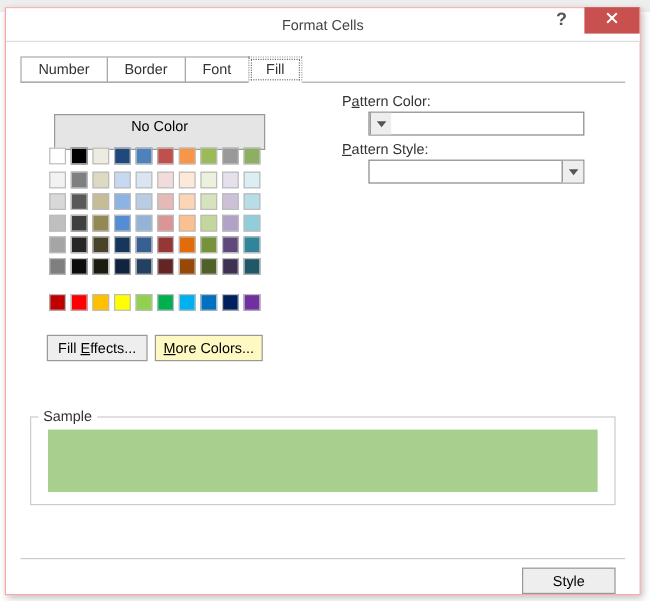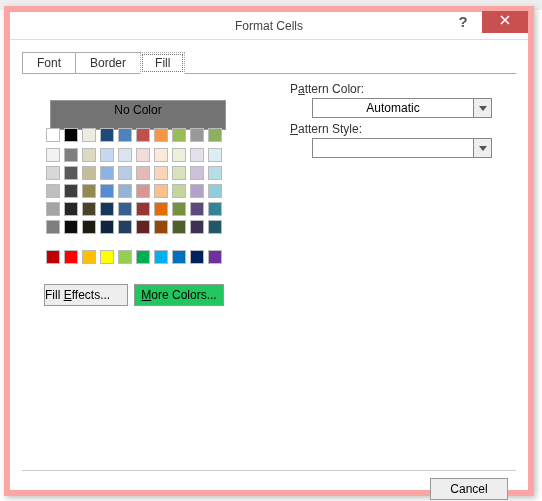--- a/index.html
+++ b/index.html
@@ -1,39 +1,39 @@
 <!DOCTYPE html>
 <html><head>
 <meta charset="utf-8">
 <style>
   * { box-sizing: border-box; font-family: "Segoe UI", Tahoma, sans-serif; font-size: 12px; }
   body { margin: 0; background: #fff; width: 542px; height: 501px; position: relative; }
   .backstrip { position: absolute; top:0; left:0; width:542px; height:10px; background:#eee; }
-  .dialog { position:absolute; top:6px; left:4px; width:530px; height:490px; background:#fff; border:6px solid #fca5a5; box-shadow:2px 2px 6px rgba(0,0,0,0.25); }
+  .dialog { position:absolute; top:6px; left:4px; width:530px; height:490px; background:#fff; border:1px solid #fca5a5; box-shadow:2px 2px 6px rgba(0,0,0,0.25); }
   .titlebar { height:28px; background:#fff; border-bottom:1px solid #ddd; position:relative; }
   .titlebar .title { position:absolute; left:0; right:0; top:0; height:28px; line-height:28px; text-align:center; color:#444; }
   .titlebar .help { position:absolute; right:48px; top:0; width:34px; height:22px; line-height:20px; text-align:center; color:#555; font-size:15px; font-weight:bold; cursor:pointer; }
   .titlebar .close { position:absolute; right:0; top:-1px; width:46px; height:22px; background:#c8504f; color:#fff; text-align:center; line-height:20px; font-size:14px; cursor:pointer; }
   .tabs { position:absolute; top:40px; left:12px; right:12px; height:22px; }
   .tabstrip { display:flex; }
   .tab { padding:3px 14px; border:1px solid #aaa; background:#fff; margin-right:-1px; color:#333; cursor:pointer; position:relative; }
   .tab.active { border-bottom:1px solid #fff; border-style:dotted; border-bottom-style:solid; outline:1px dotted #777; outline-offset:-3px; z-index:2; background:#fff; }
   .tab:not(.active){ border:1px solid #aaa; }
   .tabline { position:absolute; left:0; right:0; bottom:0; border-bottom:1px solid #aaa; z-index:1; }
   .body { position:absolute; top:62px; left:12px; right:12px; bottom:10px; }
   .label { color:#333; }
   .bgcolor-label { position:absolute; top:8px; left:10px; }
-  .nocolor { position:absolute; top:26px; left:28px; width:176px; height:30px; border:1px solid #999; background:#737373; text-align:center; line-height:18px; cursor:pointer; }
+  .nocolor { position:absolute; top:26px; left:28px; width:176px; height:30px; border:1px solid #999; background:#e5e5e5; text-align:center; line-height:18px; cursor:pointer; }
   .palette { position:absolute; top:52px; left:22px; }
   .prow { display:flex; }
   .sw { width:14px; height:14px; margin:2px; border:1px solid #bbb; cursor:pointer; }
   .palette-theme { position:absolute; top:72px; left:22px; }
   .palette-std { position:absolute; top:174px; left:22px; }
-  .fillfx { position:absolute; top:210px; left:22px; width:84px; height:22px; border:1px solid #999; background:#eee; cursor:pointer; text-align:left; line-height:20px; }
-  .morecolors { position:absolute; top:210px; left:112px; width:90px; height:22px; border:1px solid #999; background:#22c55e; cursor:pointer; text-align:center; line-height:20px; }
+  .fillfx { position:absolute; top:210px; left:22px; width:84px; height:22px; border:1px solid #999; background:#eee; cursor:pointer; text-align:center; line-height:20px; }
+  .morecolors { position:absolute; top:210px; left:112px; width:90px; height:22px; border:1px solid #999; background:#fef9c3; cursor:pointer; text-align:center; line-height:20px; }
   .patcolor-label { position:absolute; top:8px; left:268px; }
   .patcolor-combo { position:absolute; top:24px; left:290px; width:180px; height:20px; border:1px solid #888; background:#fff; display:flex; cursor:pointer; }
   .patcolor-combo .txt { flex:1; text-align:center; line-height:18px; }
   .combo-btn { width:18px; border-left:1px solid #888; background:#eee; display:flex; align-items:center; justify-content:center; }
   .tri { width:0; height:0; border-left:4px solid transparent; border-right:4px solid transparent; border-top:5px solid #555; }
   .patstyle-label { position:absolute; top:48px; left:268px; }
   .patstyle-combo { position:absolute; top:64px; left:290px; width:180px; height:20px; border:1px solid #888; background:#fff; display:flex; cursor:pointer; }
   .patstyle-combo .txt { flex:1; }
   .sample-frame { position:absolute; top:278px; left:8px; right:8px; height:74px; border:1px solid #ccc; }
   .sample-label { position:absolute; top:-8px; left:6px; background:#fff; padding:0 4px; color:#333; }
@@ -56,22 +56,23 @@
       <svg width="12" height="12" viewBox="0 0 12 12">
           <line x1="2" y1="2" x2="10" y2="10" stroke="#fff" stroke-width="1.6"></line>
           <line x1="10" y1="2" x2="2" y2="10" stroke="#fff" stroke-width="1.6"></line>
         </svg>
     </div>
   </div>
 
   <div class="tabs">
     <div class="tabline"></div>
     <div class="tabstrip">
+      <div class="tab">Number</div>
+      <div class="tab">Border</div>
       <div class="tab">Font</div>
-      <div class="tab">Border</div>
       <div class="tab active">Fill</div>
     </div>
   </div>
 
   <div class="body">
     <div class="nocolor">No Color</div>
 
     <div class="palette" id="pal1">
         <div class="prow">
           <div class="sw" style="background: rgb(255, 255, 255);"></div>
@@ -161,31 +162,34 @@
           <div class="sw" style="background: rgb(0, 32, 96);"></div>
           <div class="sw" style="background: rgb(112, 48, 160);"></div>
         </div>
       </div>
 
     <div class="fillfx"><span>Fill <span class="u">E</span>ffects...</span></div>
     <div class="morecolors"><span><span class="u">M</span>ore Colors...</span></div>
 
     <div class="label patcolor-label"><span>P<span class="u">a</span>ttern Color:</span></div>
     <div class="patcolor-combo">
-      <div class="txt">Automatic</div>
       <div class="combo-btn">
           <div class="tri"></div>
         </div>
     </div>
 
     <div class="label patstyle-label"><span><span class="u">P</span>attern Style:</span></div>
     <div class="patstyle-combo">
       <div class="txt"></div>
       <div class="combo-btn">
           <div class="tri"></div>
         </div>
     </div>
 
+    <div class="sample-frame">
+      <div class="sample-label">Sample</div>
+      <div class="sample-swatch" id="sample-swatch" style="background: rgb(168, 207, 142);"></div>
+    </div>
 
     <div class="divider"></div>
-    <div class="cancel-btn">Cancel</div>
+    <div class="cancel-btn">Style</div>
   </div>
 </div>
 
 </body></html>

